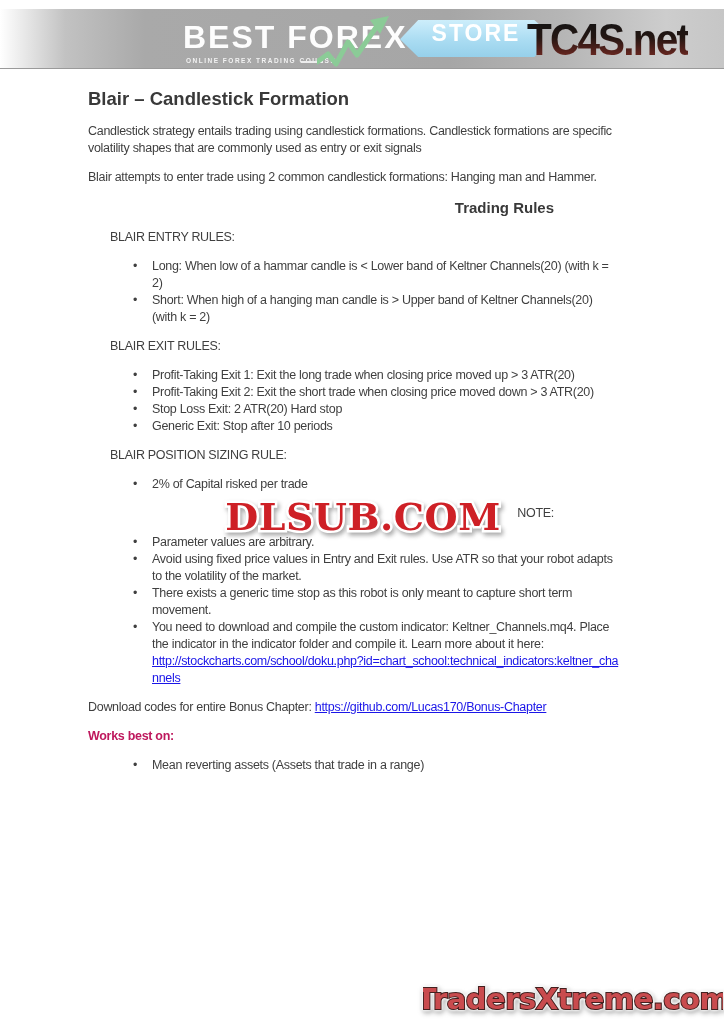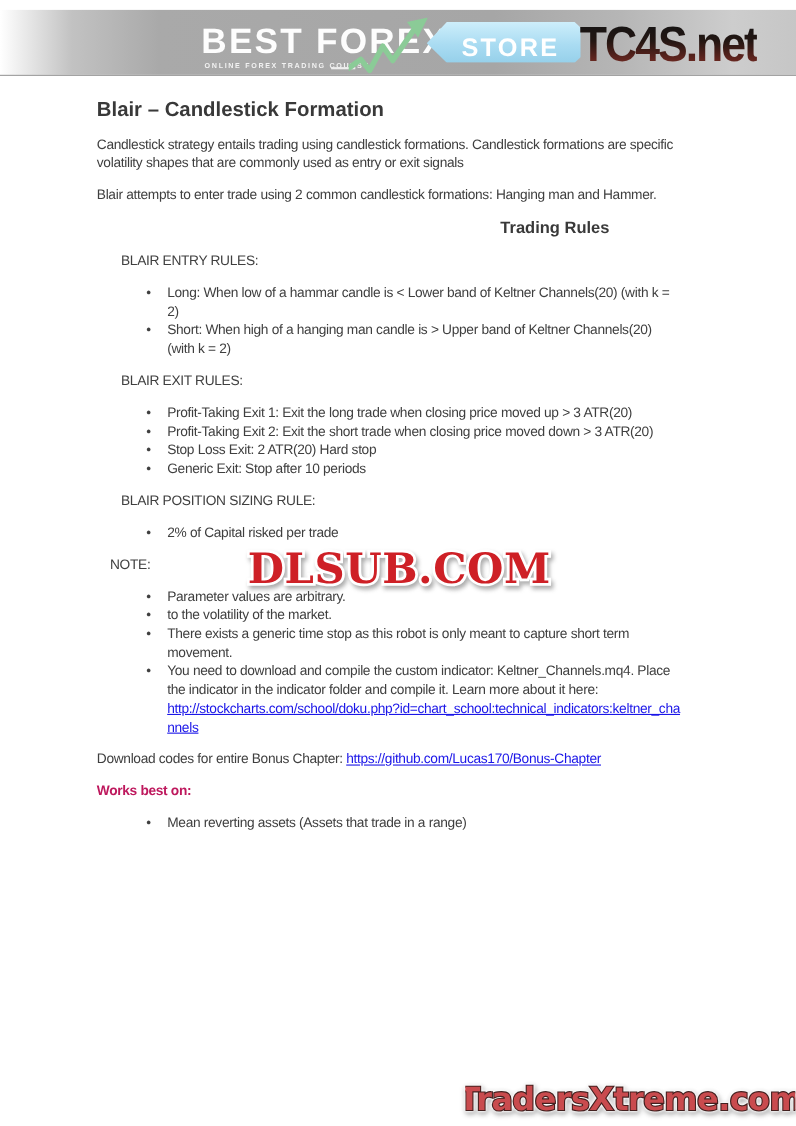--- a/index.html
+++ b/index.html
@@ -19,24 +19,24 @@
   .logo-best {
     position:absolute; left:183px; top:10px; font-size:32px; font-weight:bold;
     color:#fdfdfd; letter-spacing:2px; white-space:nowrap;
   }
   .logo-tagline {
     position:absolute; left:186px; top:48px; font-size:6.5px; font-weight:bold;
     color:#f2f2f2; letter-spacing:1.5px; white-space:nowrap;
   }
   .tagline-rule { position:absolute; left:301px; top:52px; width:22px; height:2px; background:#ededed; }
   .store-shape {
-    position:absolute; left:388px; top:11px; width:140px; height:37px;
+    position:absolute; left:400px; top:11px; width:140px; height:37px;
     background:linear-gradient(180deg,#cdeefb 0%,#aadcf2 55%,#96d0ea 100%);
     clip-path:polygon(0% 52%, 13% 0%, 96% 0%, 100% 14%, 100% 86%, 96% 100%, 13% 100%);
-    display:flex; align-items:flex-end; justify-content:center;
+    display:flex; align-items:flex-start; justify-content:center;
   }
   .store-text { font-size:23px; font-weight:bold; color:#fff; letter-spacing:2px; padding-left:12px; }
   .arrow-svg { position:absolute; left:317px; top:7px; }
   .tc4s {
     position:absolute; left:527px; top:5px; font-size:45px; font-weight:bold;
     letter-spacing:-2px; transform:scaleX(0.9); transform-origin:left top;
     background:linear-gradient(180deg,#141414 12%,#231612 45%,#5e241e 75%,#8a372c 100%);
     -webkit-background-clip:text; background-clip:text; color:transparent;
     white-space:nowrap;
   }
@@ -45,21 +45,21 @@
   .content {
     position:absolute; left:0; top:88px; width:604px; box-sizing:border-box;
     padding:0 50px 0 88px; font-size:12.5px; line-height:17px; letter-spacing:-0.3px;
   }
   .ln { white-space:nowrap; }
   h1.doc-title { margin:0 0 13px; font-size:18.5px; line-height:22px; color:#393939; letter-spacing:0; }
   h2.sec-title { margin:0 0 12px; font-size:15px;  line-height:19px; color:#393939; letter-spacing:0;text-align:right; }
   h3.sub-title { margin:0 0 12px; font-size:12.5px; line-height:17px; color:#be185d; font-weight:bold; }
   .blk { margin:0 0 12px; }
   .rule-label { margin:0 0 12px 22px; }
-  .note-label { margin:0 0 12px 12px; }
+  .note-label { margin:0 0 12px 12px;text-align:right; }
   ul.blist { list-style:none; margin:0 0 12px; padding:0; }
   ul.blist li { position:relative; }
   .bullet { position:absolute; left:45px; top:0; }
   .btext { margin-left:64px; }
   a.lnk { color:#1b16e8; text-decoration:underline; cursor:pointer; }
   a.lnk-block { display:block; width:fit-content; }
 
   
   .wm-center { position:absolute; left:213px; top:486px; }
   .wm-bottom { position:absolute; left:423px; top:976px; }
@@ -160,20 +160,21 @@
     <ul class="blist">
       <li>
         <span class="bullet">•</span>
         <div class="btext">
             <div class="ln">Parameter values are arbitrary.</div>
           </div>
       </li>
       <li>
         <span class="bullet">•</span>
         <div class="btext">
+          <div class="ln">Avoid using fixed price values in Entry and Exit rules. Use ATR so that your robot adapts</div>
           <div class="ln">to the volatility of the market.</div>
         </div>
       </li>
       <li>
         <span class="bullet">•</span>
         <div class="btext">
           <div class="ln">There exists a generic time stop as this robot is only meant to capture short term</div>
           <div class="ln">movement.</div>
         </div>
       </li>

